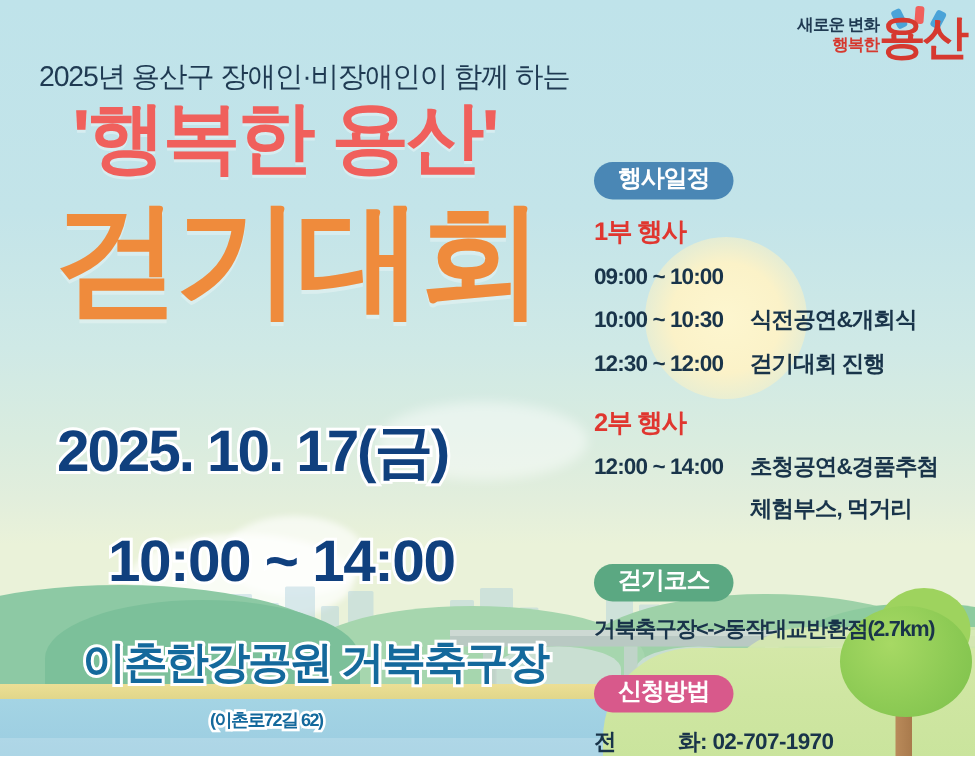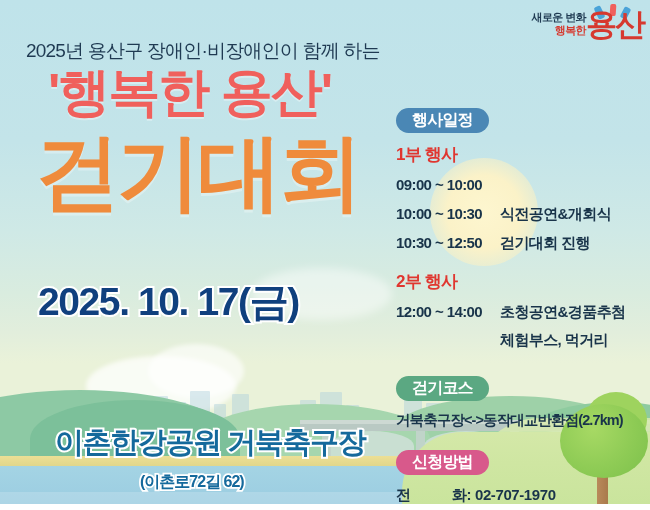--- a/index.html
+++ b/index.html
@@ -153,21 +153,21 @@
   }
   .place-line{
     position:absolute; left:55px; top:428px;
     font-size:29px; font-weight:900; letter-spacing:-1.4px;
     color:#14699c; white-space:nowrap; line-height:1;
     -webkit-text-stroke:4px #ffffff;
     paint-order:stroke fill;
   }
   .addr-line{
     position:absolute; left:140px; top:474px;
-    font-size:16px; font-weight:900; letter-spacing:-1px;
+    font-size:12px; font-weight:900; letter-spacing:-1px;
     color:#14699c; white-space:nowrap; line-height:1;
     -webkit-text-stroke:3.5px #ffffff;
     paint-order:stroke fill;
   }
 
   
   .logo{
     position:absolute; left:500px; top:4px;
     width:144px; height:48px;
   }
@@ -289,20 +289,21 @@
       <div class="l2">행복한</div>
     </div>
     <div class="logo-main">용산</div>
   </div>
 
   <div class="kicker">2025년 용산구 장애인·비장애인이 함께 하는</div>
   <div class="title-quote">'행복한 용산'</div>
   <div class="title-main">걷기대회</div>
 
   <div class="date-line">2025. 10. 17(금)</div>
+  <div class="time-line">10:00 ~ 14:00</div>
   <div class="place-line">이촌한강공원 거북축구장</div>
   <div class="addr-line">(이촌로72길 62)</div>
 
   <div class="panel">
 
     <div class="badge badge-schedule">행사일정</div>
 
     <div style="height:13px"></div>
     <div class="part-head">1부 행사</div>
 
@@ -310,21 +311,21 @@
     <div class="row">
       <span class="t">09:00 ~ 10:00</span>
     </div>
     <div style="height:14px"></div>
     <div class="row">
       <span class="t">10:00 ~ 10:30</span>
       <span class="d">식전공연&amp;개회식</span>
     </div>
     <div style="height:14px"></div>
     <div class="row">
-      <span class="t">10:30 ~ 12:50</span>
+      <span class="t">12:30 ~ 12:00</span>
       <span class="d">걷기대회 진행</span>
     </div>
 
     <div style="height:23px"></div>
     <div class="part-head">2부 행사</div>
 
     <div style="height:14px"></div>
     <div class="row">
       <span class="t">12:00 ~ 14:00</span>
       <span class="d">초청공연&amp;경품추첨</span>

